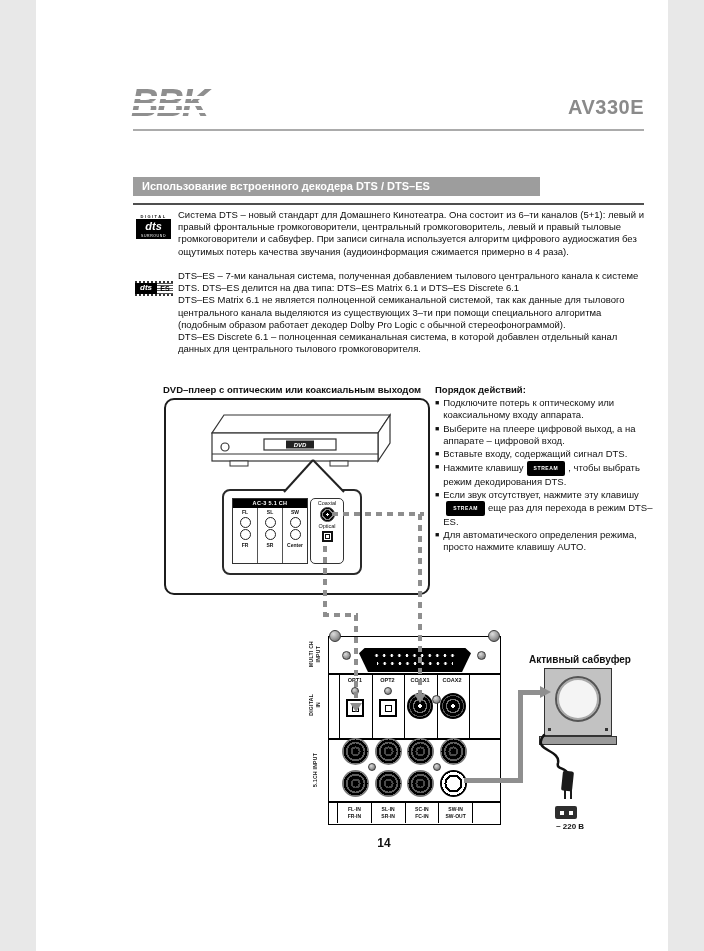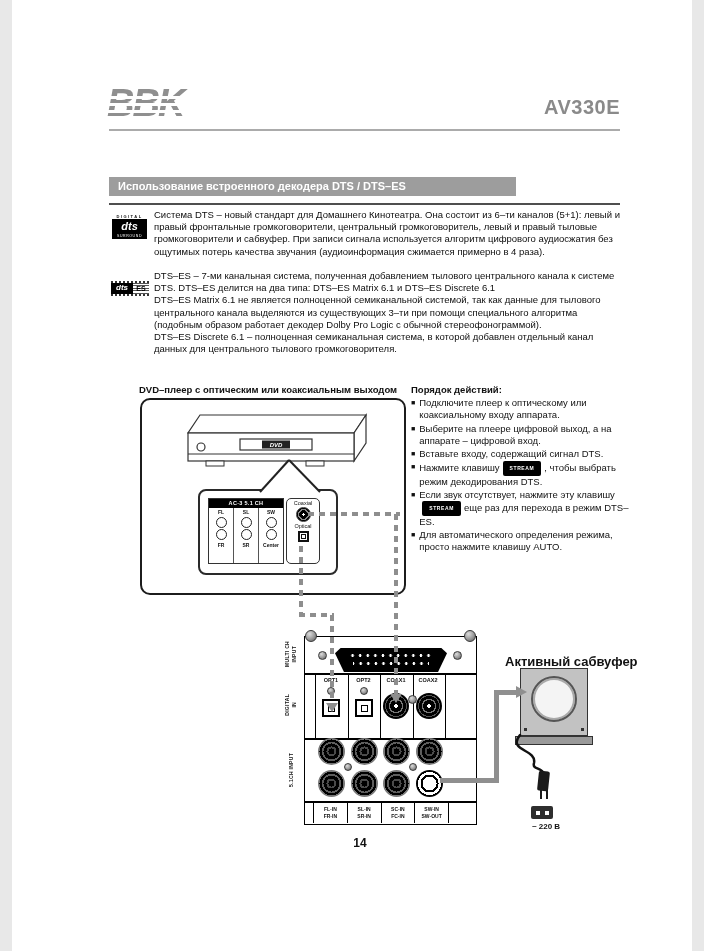--- a/index.html
+++ b/index.html
@@ -1,16 +1,16 @@
 <!DOCTYPE html>
 <html><head>
 <meta charset="utf-8">
 <style>
   html,body{margin:0;padding:0;background:#e8e8e8;}
-  .page{position:relative;width:680px;height:951px;background:#ffffff;margin:0 auto;
+  .page{position:relative;width:632px;height:951px;background:#ffffff;margin:0 auto;
         font-family:"Liberation Sans","DejaVu Sans",sans-serif;color:#111;overflow:hidden;}
   .abs{position:absolute;}
 
   
   .logo{left:95px;top:84px;width:120px;height:40px;font-size:38px;font-weight:bold;font-style:italic;
         color:#8f8f8f;letter-spacing:-2px;line-height:38px;}
   .logo-stripe{height:2.5px;background:#fff;width:112px;left:95px;}
   .model{left:398px;top:96px;width:210px;text-align:right;font-size:20px;font-weight:bold;
          color:#8a8a8a;letter-spacing:.5px;}
   .rule-top{left:97px;top:129px;width:511px;height:2px;background:#ababab;}
@@ -102,21 +102,21 @@
           border-right:1px solid #000;}
   .plcell:last-child{border-right:none;}
   .vtext{writing-mode:vertical-rl;transform:rotate(180deg);font-size:5px;font-weight:bold;
          letter-spacing:.3px;text-align:center;}
   .vwrap{display:flex;gap:1px;align-items:center;justify-content:center;}
 
   
   .thick{background:#8f8f8f;z-index:5;}
   .tarrow{width:0;height:0;border-top:6.5px solid transparent;border-bottom:6.5px solid transparent;
           border-left:11px solid #8f8f8f;z-index:5;}
-  .sub-label{left:493px;top:654px;font-size:13px;font-weight:bold;text-align:center;}
+  .sub-label{left:493px;top:654px;font-size:10px;font-weight:bold;text-align:center;}
   .sub-box{left:508px;top:668px;width:68px;height:68px;background:#c2c2c2;border:1.5px solid #333;
            box-sizing:border-box;}
   .sub-cone{position:absolute;left:10px;top:7px;width:46px;height:46px;border-radius:50%;background:#f4f4f4;
             border:2px solid #555;box-sizing:border-box;box-shadow:inset 0 0 0 2px #aaa;}
   .sub-dot{position:absolute;width:3px;height:3px;background:#333;}
   .sub-base{left:503px;top:736px;width:78px;height:9px;background:#9a9a9a;border:1.5px solid #333;
             box-sizing:border-box;}
   .plug{left:526px;top:771px;width:11px;height:20px;background:#1a1a1a;border-radius:2px;transform:rotate(6deg);}
   .prong{position:absolute;width:2px;height:9px;background:#1a1a1a;top:790px;}
   .outlet{left:519px;top:806px;width:22px;height:13px;background:#2e2e2e;border-radius:2px;
@@ -223,21 +223,21 @@
   <div class="abs dashv" style="left:287px;top:546px;height:70px"></div>
   <div class="abs dashh" style="left:287px;top:613px;width:35px"></div>
   <div class="abs dashv" style="left:318px;top:615px;height:90px"></div>
   <div class="abs darrow" style="left:314px;top:703px"></div>
 
   <div class="abs steps">
     <div class="steps-title">Порядок действий:</div>
     <ul>
       <li>
           <span class="bullet">■</span>
-          <span class="stext"><span>Подключите плеер к оптическому или коаксиальному входу аппарата.</span><span></span></span>
+          <span class="stext"><span>Подключите потерь к оптическому или коаксиальному входу аппарата.</span><span></span></span>
         </li>
       <li>
           <span class="bullet">■</span>
           <span class="stext"><span>Выберите на плеере цифровой выход, а на аппарате – цифровой вход.</span><span></span></span>
         </li>
       <li>
           <span class="bullet">■</span>
           <span class="stext"><span>Вставьте входу, содержащий сигнал DTS.</span><span></span></span>
         </li>
       <li>

